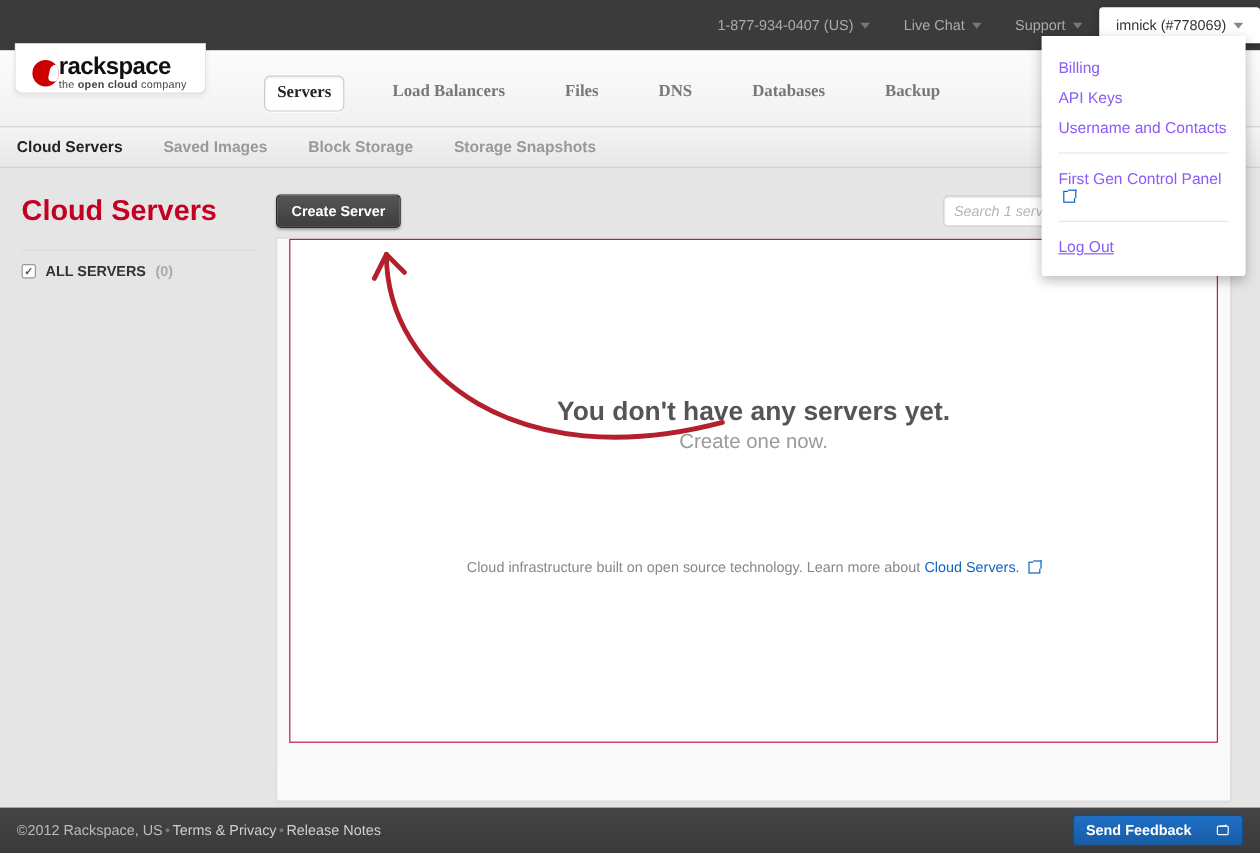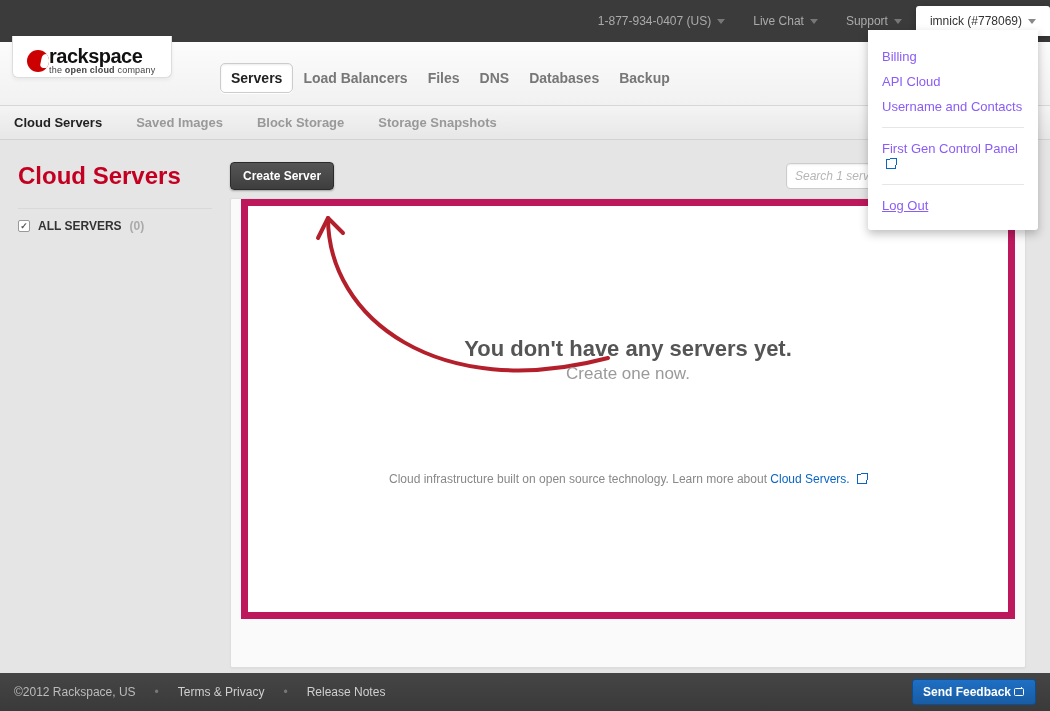--- a/index.html
+++ b/index.html
@@ -15,21 +15,21 @@
 
 .header { background: linear-gradient(#fcfcfc, #f1f1f1); border-bottom: 1px solid #d7d7d7; height: 64px; position: relative; display: flex; align-items: flex-end; }
 .logo-wrap { position: absolute; left: 12px; top: -6px; background: #fff; border: 1px solid #ddd; border-top: none; border-radius: 0 0 6px 6px; padding: 10px 16px 2px 14px; box-shadow: 0 2px 4px rgba(0,0,0,.06); display: flex; align-items: center; gap: 0; }
 .logo-mark { width: 22px; height: 22px; border-radius: 50%; background: #c00; position: relative; overflow: hidden; }
 .logo-mark::after { content: ""; position: absolute; right: -4px; top: 4px; width: 12px; height: 14px; background: #fff; border-radius: 4px 0 0 4px; transform: skewX(-12deg); }
 .logo-text { line-height: 1; }
 .logo-text .brand { font-weight: 800; font-size: 20px; letter-spacing: -0.5px; color: #111; }
 .logo-text .tag { font-size: 9px; color: #444; letter-spacing: 0.2px; }
 .logo-text .tag b { font-weight: 700; }
 
-.main-tabs { margin-left: 220px; display: flex; align-items: center; padding-bottom: 12px; }
+.main-tabs { margin-left: 220px; display: flex; align-items: flex-start; gap: 30px; padding-bottom: 12px; font-family: Liberation Serif, serif; }
 .main-tabs .tab { color: #777; font-weight: 700; font-size: 14px; cursor: pointer; padding: 6px 10px; }
 .main-tabs .tab.active { color: #222; background: #fff; border: 1px solid #ccc; border-radius: 5px; box-shadow: 0 1px 2px rgba(0,0,0,.08) inset, 0 1px 0 #fff; }
 
 
 .subtabs { background: linear-gradient(#f4f4f4, #e7e7e7); border-bottom: 1px solid #d2d2d2; height: 34px; display: flex; align-items: center; padding: 0 14px; gap: 34px; }
 .subtabs .st { color: #999; font-weight: 700; font-size: 13px; cursor: pointer; }
 .subtabs .st.active { color: #222; }
 
 
 .content { display: flex; height: calc(711px - 30px - 64px - 34px - 38px); }
@@ -43,40 +43,40 @@
 
 .main { flex: 1; padding: 22px 24px 24px 0; position: relative; }
 .panel { background: #fafafa; border: 1px solid #ddd; border-radius: 2px; min-height: 470px; box-shadow: 0 1px 2px rgba(0,0,0,.04); position: relative; padding-top: 0; }
 .toolbar { display: flex; align-items: center; justify-content: space-between; margin-bottom: 8px; }
 .btn-dark { background: linear-gradient(#555,#3e3e3e); color: #fff; border: 1px solid #2b2b2b; border-radius: 4px; padding: 6px 12px; font-size: 12px; font-weight: 600; cursor: pointer; box-shadow: 0 1px 2px rgba(0,0,0,.3); }
 .search { position: relative; }
 .search input { width: 240px; padding: 5px 28px 5px 8px; border: 1px solid #ccc; border-radius: 4px; font-size: 12px; color: #333; box-shadow: inset 0 1px 2px rgba(0,0,0,.08); }
 .search input::placeholder { color: #b6b6b6; font-style: italic; }
 .search .mag { position: absolute; right: 8px; top: 50%; transform: translate(0,-50%); color: #bbb; }
 
-.canvas { border: 7px solid #be185d; margin: 0 10px 10px 10px; background: #fff; height: 420px; position: relative; overflow: hidden; }
+.canvas { border: 1px solid #be185d; margin: 0 10px 10px 10px; background: #fff; height: 420px; position: relative; overflow: hidden; }
 .empty-h { position: absolute; left: 0; right: 0; top: 130px; text-align: center; color: #555; font-size: 22px; font-weight: 700; }
 .empty-sub { position: absolute; left: 0; right: 0; top: 158px; text-align: center; color: #9a9a9a; font-size: 17px; }
 .empty-foot { position: absolute; left: 0; right: 0; top: 242px; text-align: center; color: #888; font-size: 12px; margin-top: 24px; }
 .empty-foot a { color: #0a66c2; text-decoration: none; }
 .ext-icon { display: inline-block; width: 10px; height: 10px; border: 1px solid currentColor; margin-left: 4px; position: relative; vertical-align: -1px; }
 .ext-icon::after { content: ""; position: absolute; right: -2px; top: -2px; width: 6px; height: 6px; border-top: 1px solid currentColor; border-right: 1px solid currentColor; background: #fff; }
 
 
 .user-menu { position: absolute; right: 12px; top: 30px; width: 170px; background: #fff; border-radius: 0 0 3px 3px; box-shadow: 0 4px 10px rgba(0,0,0,.25); padding: 14px 14px 12px 14px; z-index: 50; }
 .user-menu a { display: block; color: #8b5cf6; font-size: 13px; padding: 5px 0; text-decoration: none; }
 .user-menu .sep { border-top: 1px solid #e6e6e6; margin: 8px 0; }
 .user-menu .ext-icon { color: #0a66c2; }
 
 
 .footer { position: absolute; left: 0; right: 0; bottom: 0; height: 38px; background: linear-gradient(#454545, #3a3a3a); color: #bbb; display: flex; align-items: center; justify-content: space-between; padding: 0 14px; font-size: 12px; }
-.footer .left { display: flex; gap: 19px; align-items: center; justify-content: center; }
+.footer .left { display: flex; gap: 2px; align-items: center; justify-content: center; }
 .footer a { color: #cfcfcf; text-decoration: none; }
 .footer .dot { color: #777; }
-.send-fb { background: linear-gradient(#1e6fc5,#185ca4); border: 1px solid #0e4d90; color: #fff; padding: 5px 10px; border-radius: 3px; font-size: 12px; font-weight: 700; cursor: pointer; display: flex; align-items: center; gap: 2px; }
+.send-fb { background: linear-gradient(#1e6fc5,#185ca4); border: 1px solid #0e4d90; color: #fff; padding: 5px 10px; border-radius: 3px; font-size: 12px; font-weight: 700; cursor: pointer; display: flex; align-items: center; gap: 20px; }
 
 
 .arrow-svg { position: absolute; left: 40px; top: -8px; width: 340px; height: 230px; pointer-events: none; }
 </style>
 </head>
 <body>
 
 <div class="topbar">
   <div class="tb-item">
     <span>1-877-934-0407 (US)</span>
@@ -91,21 +91,21 @@
     <span class="tb-caret"></span>
   </div>
   <div class="user-chip">
     <span>imnick (#778069)</span>
     <span class="tb-caret"></span>
   </div>
 </div>
 
 <div class="user-menu">
   <a href="#">Billing</a>
-  <a href="#">API Cloud</a>
+  <a href="#">API Keys</a>
   <a href="#">Username and Contacts</a>
   <div class="sep"></div>
   <a href="#">
     <span>First Gen Control Panel</span>
     <span class="ext-icon"></span>
   </a>
   <div class="sep"></div>
   <a href="#" style="text-decoration: underline;">Log Out</a>
 </div>
 

